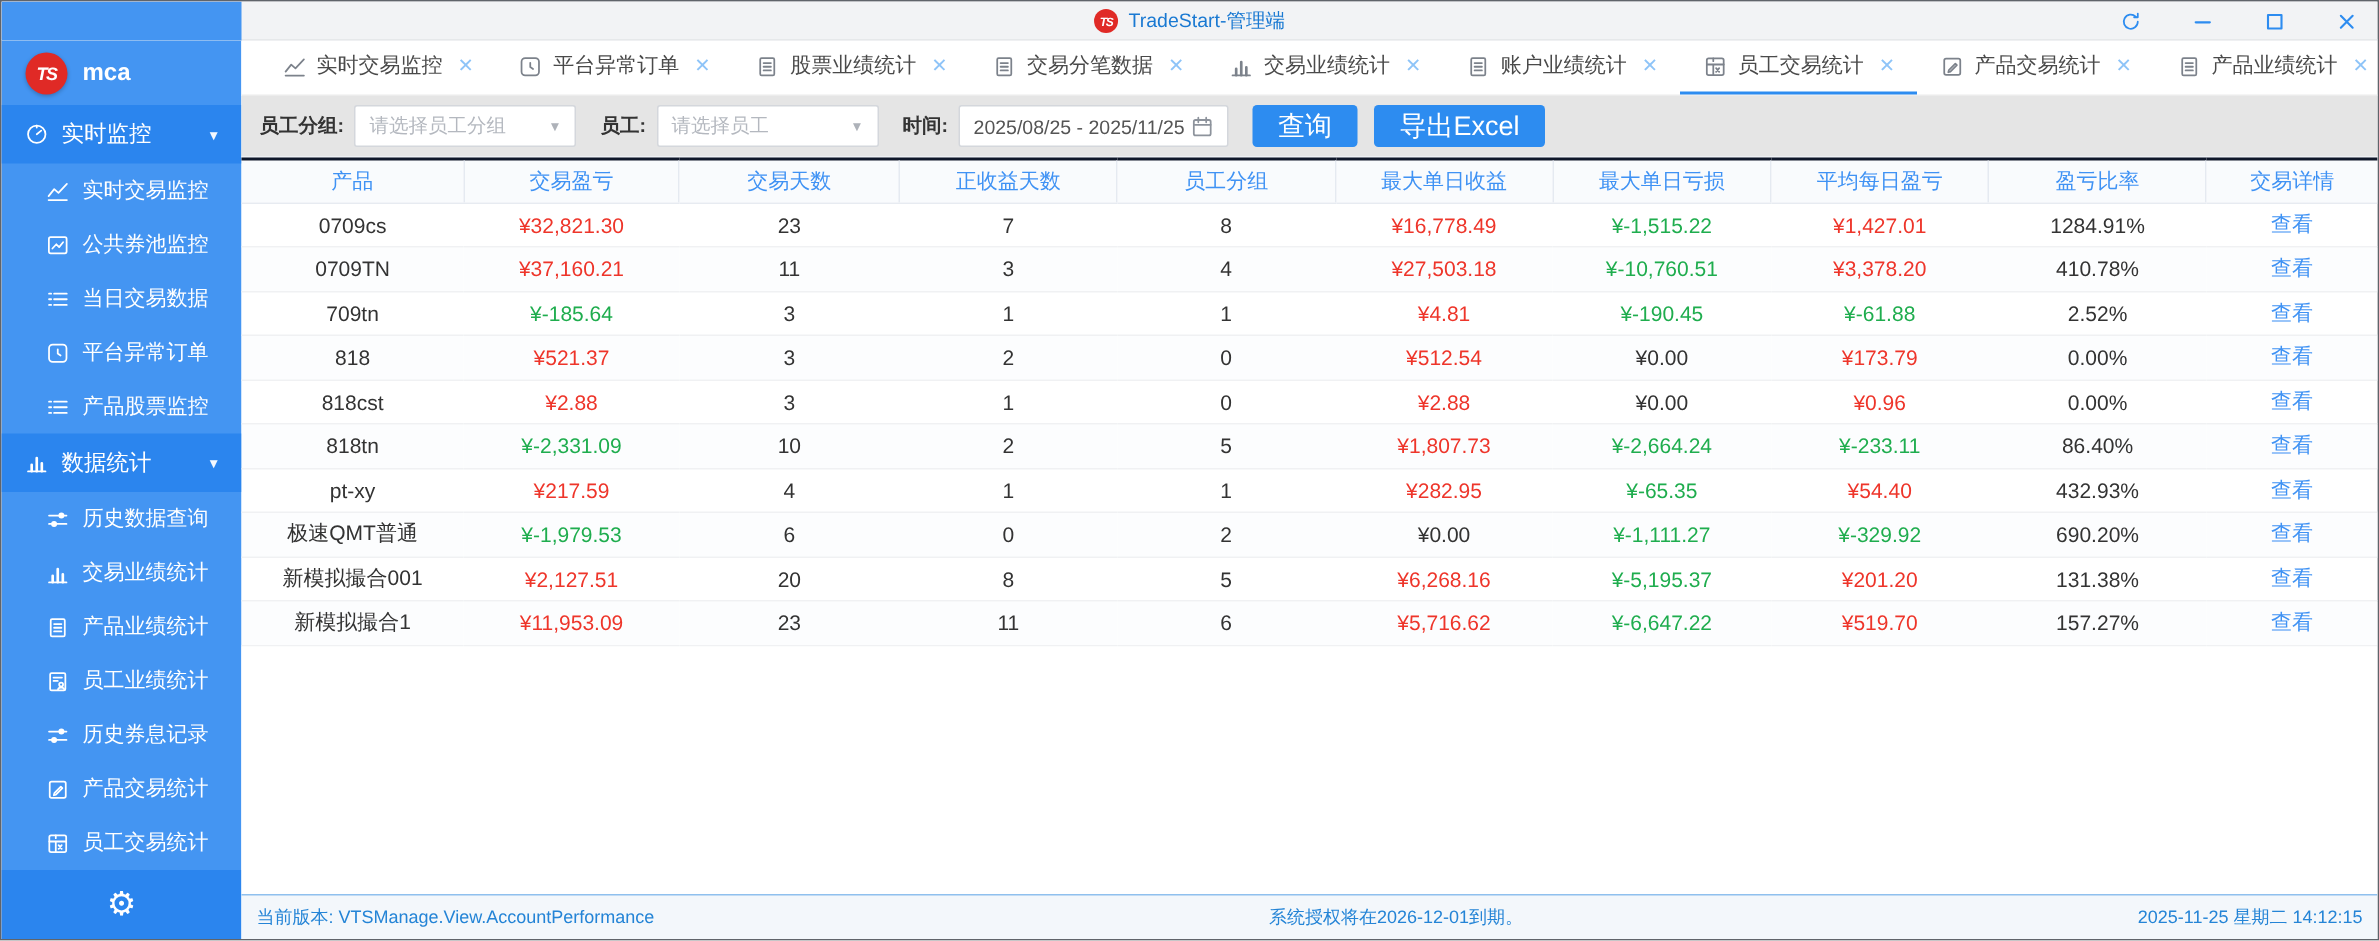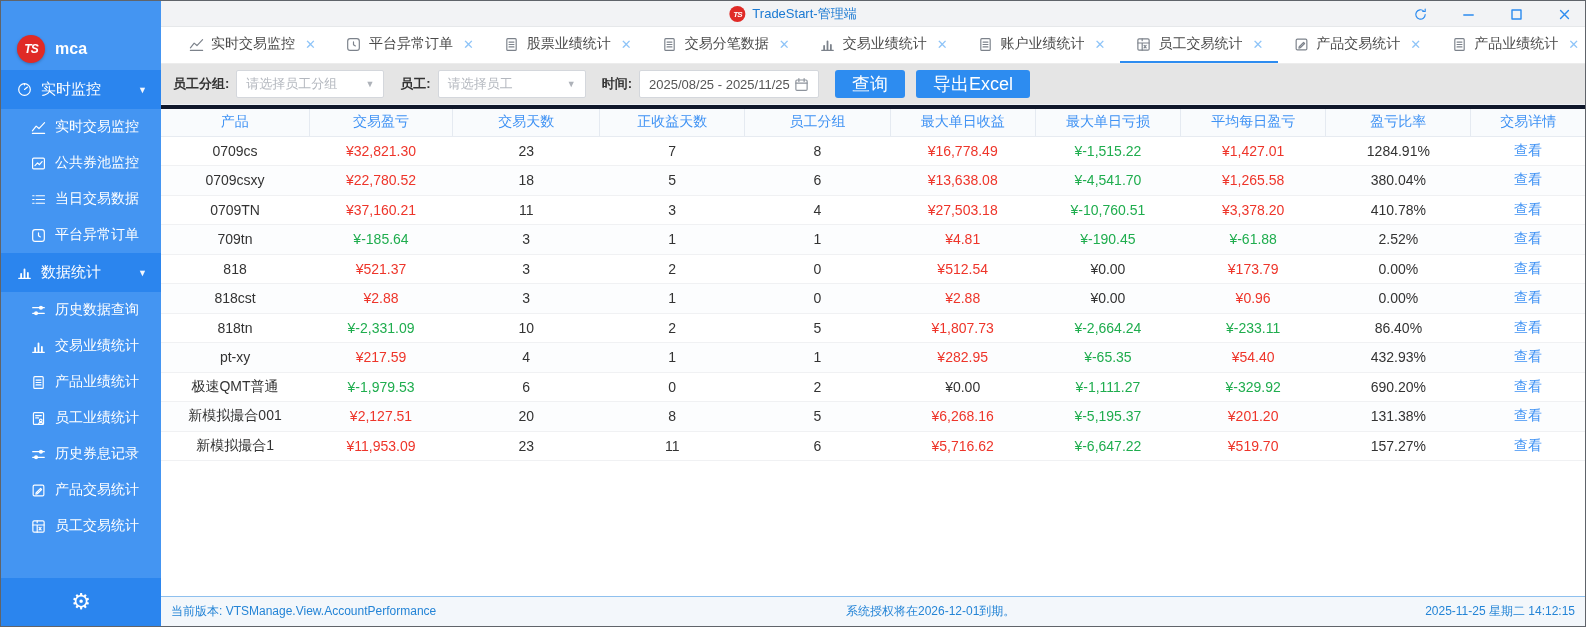--- a/index.html
+++ b/index.html
@@ -46,21 +46,21 @@
   .filterbar{height:41px;flex:0 0 41px;display:flex;align-items:center;padding-left:12px;font-size:13px;color:#333;border-bottom:1px solid #eef1f5;background:#e5e5e5}
   .filter-label{font-weight:700;margin-right:7px;white-space:nowrap}
   .select{width:148px;height:28px;border:1px solid #d4d7dc;border-radius:2px;display:flex;align-items:center;justify-content:space-between;padding:0 9px;color:#b4b8bf;background:#fff;margin-right:16px;cursor:pointer}
   .select-caret{color:#aeb2b9;font-size:9px}
   .datebox{width:180px;height:28px;border:1px solid #d4d7dc;border-radius:2px;display:flex;align-items:center;justify-content:space-between;padding:0 9px;color:#555;background:#fff;margin-right:16px;cursor:pointer}
   .datebox .icn{color:#8d939c}
   .btn{height:28px;padding:0 17px;background:var(--accent);color:#fff;border:none;border-radius:3px;font-size:18px;cursor:pointer;margin-right:11px;font-family:inherit}
 
   
   table{width:100%;border-collapse:collapse;table-layout:fixed;font-size:14px}
-  thead th{height:29px;color:var(--link-blue);font-weight:400;background:#f9fbfd;border-top:4px solid #0f172a;border-bottom:1px solid #e7ebf1;overflow:hidden;white-space:nowrap}
+  thead th{height:29px;color:var(--link-blue);font-weight:400;background:#f9fbfd;border-top:2px solid #0f172a;border-bottom:1px solid #e7ebf1;overflow:hidden;white-space:nowrap}
   thead th:not(:first-child){border-left:1px solid #e5eaf1}
   tbody td{height:29.5px;text-align:center;color:#333;border-bottom:1px solid #f0f1f3;overflow:hidden;white-space:nowrap}
   tbody tr:nth-child(even){background:#fcfdfe}
   .money-pos{color:var(--profit-red)}
   .money-neg{color:var(--loss-green)}
   .view-link{color:var(--link-blue);cursor:pointer}
 
   .spacer{flex:1;background:#fff}
 
   
@@ -158,20 +158,29 @@
           </div>
           <div class="sidebar-item">
             <span class="icn">
               <svg width="15" height="15" viewBox="0 0 16 16" fill="none" stroke="currentColor" stroke-width="1.25" stroke-linecap="round" stroke-linejoin="round">
                 <rect x="1.8" y="1.8" width="12.4" height="12.4" rx="2.6"></rect>
                 <path d="M8 5.2v3l2 1.4"></path>
               </svg>
             </span>
             <span>平台异常订单</span>
           </div>
+          <div class="sidebar-item">
+            <span class="icn">
+              <svg width="15" height="15" viewBox="0 0 16 16" fill="none" stroke="currentColor" stroke-width="1.25" stroke-linecap="round" stroke-linejoin="round">
+                <path d="M5.4 4h9M5.4 8h9M5.4 12h9"></path>
+                <path d="M1.8 4h1.5M1.8 8h1.5M1.8 12h1.5"></path>
+              </svg>
+            </span>
+            <span>产品股票监控</span>
+          </div>
           <div class="group-header">
             <span class="icn">
               <svg width="15" height="15" viewBox="0 0 16 16" fill="none" stroke="currentColor" stroke-width="1.25" stroke-linecap="round" stroke-linejoin="round">
                 <path d="M1.8 14.2h12.4"></path>
                 <path d="M4.4 14v-4.6M8 14V4.6M11.6 14V8.4" stroke-width="1.9"></path>
               </svg>
             </span>
             <span>数据统计</span>
             <span class="group-caret">▼</span>
           </div>
@@ -403,32 +412,20 @@
               <td>23</td>
               <td>7</td>
               <td>8</td>
               <td class="money-pos">¥16,778.49</td>
               <td class="money-neg">¥-1,515.22</td>
               <td class="money-pos">¥1,427.01</td>
               <td>1284.91%</td>
               <td><span class="view-link">查看</span></td>
             </tr>
             <tr>
-              <td>0709csxy</td>
-              <td class="money-pos">¥22,780.52</td>
-              <td>18</td>
-              <td>5</td>
-              <td>6</td>
-              <td class="money-pos">¥13,638.08</td>
-              <td class="money-neg">¥-4,541.70</td>
-              <td class="money-pos">¥1,265.58</td>
-              <td>380.04%</td>
-              <td><span class="view-link">查看</span></td>
-            </tr>
-            <tr>
               <td>0709TN</td>
               <td class="money-pos">¥37,160.21</td>
               <td>11</td>
               <td>3</td>
               <td>4</td>
               <td class="money-pos">¥27,503.18</td>
               <td class="money-neg">¥-10,760.51</td>
               <td class="money-pos">¥3,378.20</td>
               <td>410.78%</td>
               <td><span class="view-link">查看</span></td>

